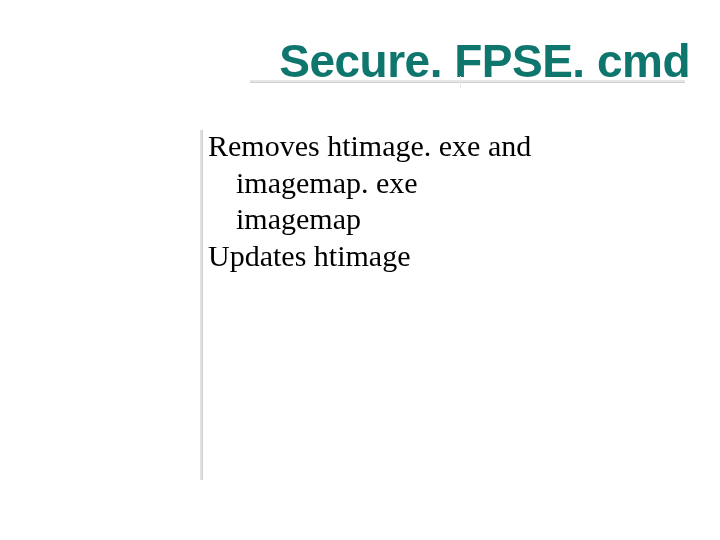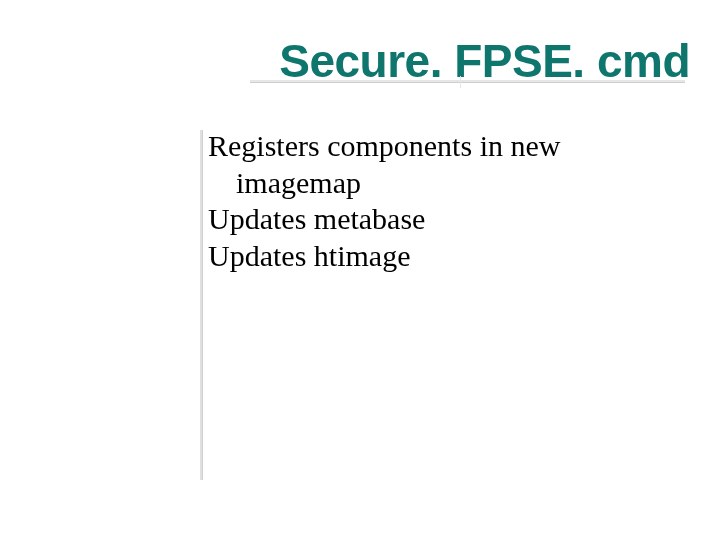--- a/index.html
+++ b/index.html
@@ -76,24 +76,24 @@
 <div class="slide">
 
   <div class="title">Secure. FPSE. cmd</div>
   <div class="title-divider"></div>
   <div class="title-sep"></div>
 
   <div class="vline"></div>
 
   <div class="body-block">
     <div class="item">
-      <div>Registers components in new</div>
-      <div class="cont">imagemap</div>
+      <div>Removes htimage. exe and</div>
+      <div class="cont">imagemap. exe</div>
     </div>
     <div class="item">
-      <div>Updates metabase</div>
+      <div class="cont">imagemap</div>
     </div>
     <div class="item">
       <div>Updates htimage</div>
     </div>
   </div>
 
 </div>
 
 </body></html>

